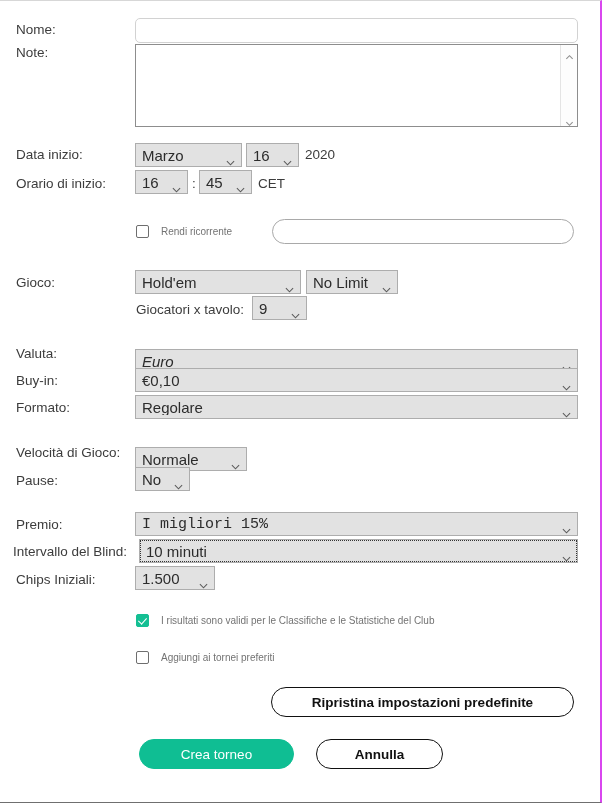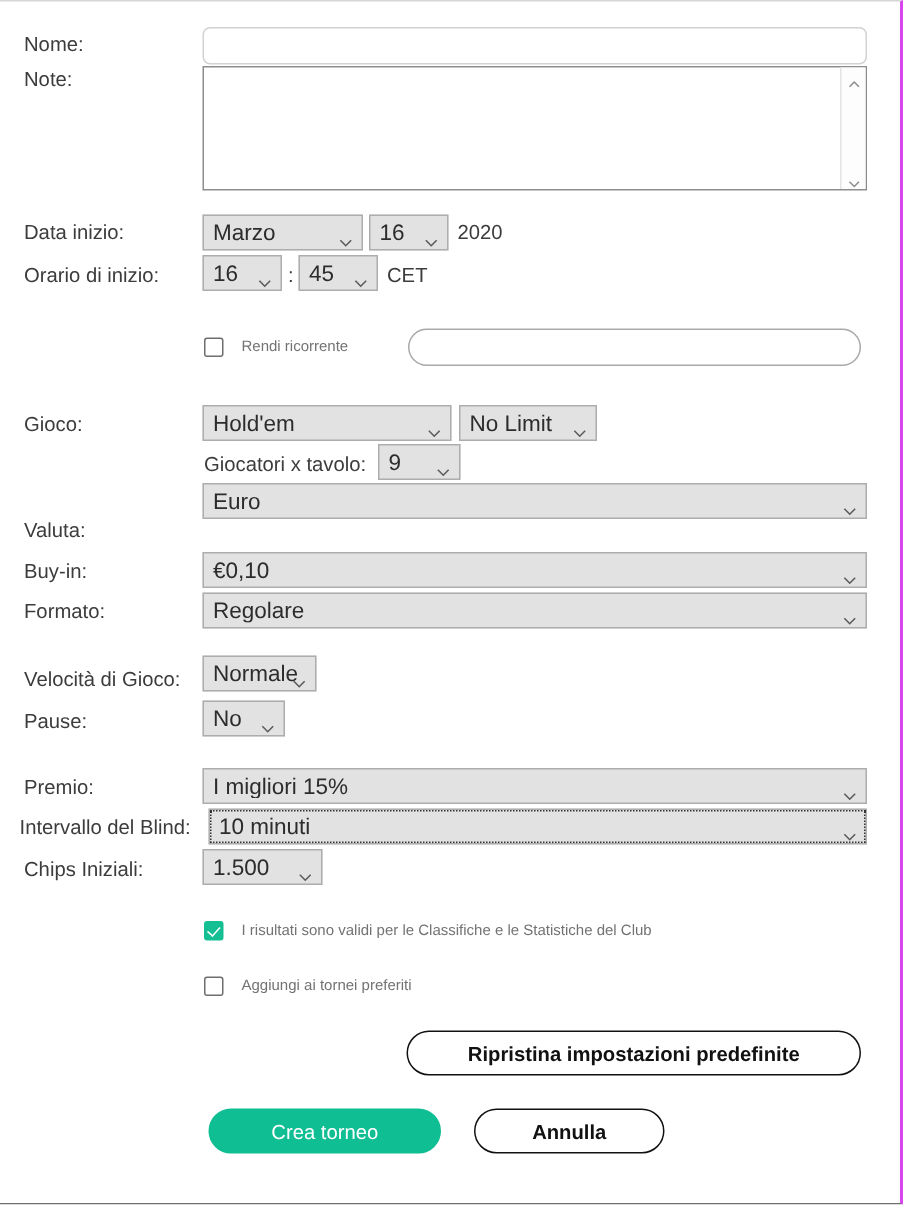--- a/index.html
+++ b/index.html
@@ -315,21 +315,21 @@
       <span class="arrow">
         <svg width="9" height="6" viewBox="0 0 10 6">
             <polyline points="1,1 5,5 9,1" fill="none" stroke="#5b5b5b" stroke-width="1.2"></polyline>
           </svg>
       </span>
     </div>
 
     <div class="row" style="left:16px; top:346px;">
       <span class="lbl">Valuta:</span>
     </div>
-    <div class="sel" style="position:absolute; left:135px; top:321px; width:443px;">
+    <div class="sel" style="position:absolute; left:135px; top:348px; width:443px;font-style:italic;">
       <span class="selval">Euro</span>
       <span class="arrow">
         <svg width="9" height="6" viewBox="0 0 10 6">
             <polyline points="1,1 5,5 9,1" fill="none" stroke="#5b5b5b" stroke-width="1.2"></polyline>
           </svg>
       </span>
     </div>
 
     <div class="row" style="left:16px; top:373px;">
       <span class="lbl">Buy-in:</span>
@@ -351,21 +351,21 @@
       <span class="arrow">
         <svg width="9" height="6" viewBox="0 0 10 6">
             <polyline points="1,1 5,5 9,1" fill="none" stroke="#5b5b5b" stroke-width="1.2"></polyline>
           </svg>
       </span>
     </div>
 
     <div class="row" style="left:16px; top:445px;">
       <span class="lbl">Velocità di Gioco:</span>
     </div>
-    <div class="sel" style="position:absolute; left:135px; top:436px; width:76px;">
+    <div class="sel" style="position:absolute; left:135px; top:446px; width:112px;">
       <span class="selval">Normale</span>
       <span class="arrow">
         <svg width="9" height="6" viewBox="0 0 10 6">
             <polyline points="1,1 5,5 9,1" fill="none" stroke="#5b5b5b" stroke-width="1.2"></polyline>
           </svg>
       </span>
     </div>
 
     <div class="row" style="left:16px; top:473px;">
       <span class="lbl">Pause:</span>
@@ -375,21 +375,21 @@
       <span class="arrow">
         <svg width="9" height="6" viewBox="0 0 10 6">
             <polyline points="1,1 5,5 9,1" fill="none" stroke="#5b5b5b" stroke-width="1.2"></polyline>
           </svg>
       </span>
     </div>
 
     <div class="row" style="left:16px; top:517px;">
       <span class="lbl">Premio:</span>
     </div>
-    <div class="sel" style="position:absolute; left:135px; top:511px; width:443px;">
+    <div class="sel" style="position:absolute; left:135px; top:511px; width:443px;font-family:Liberation Mono, monospace;">
       <span class="selval">I migliori 15%</span>
       <span class="arrow">
         <svg width="9" height="6" viewBox="0 0 10 6">
             <polyline points="1,1 5,5 9,1" fill="none" stroke="#5b5b5b" stroke-width="1.2"></polyline>
           </svg>
       </span>
     </div>
 
     <div class="row" style="left:13px; top:544px;">
       <span class="lbl">Intervallo del Blind:</span>

